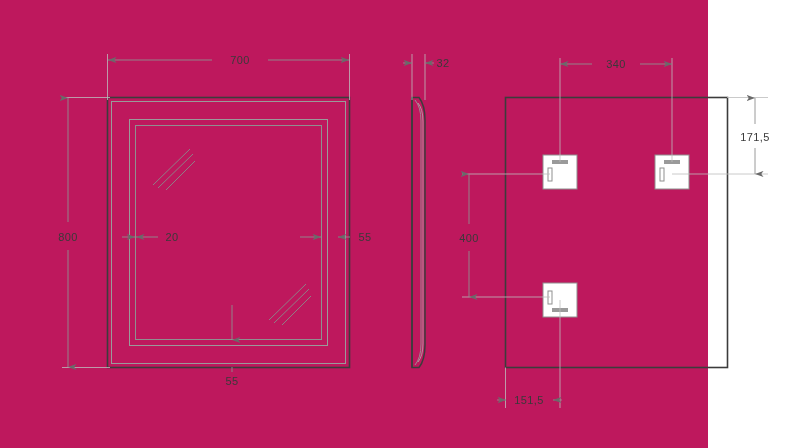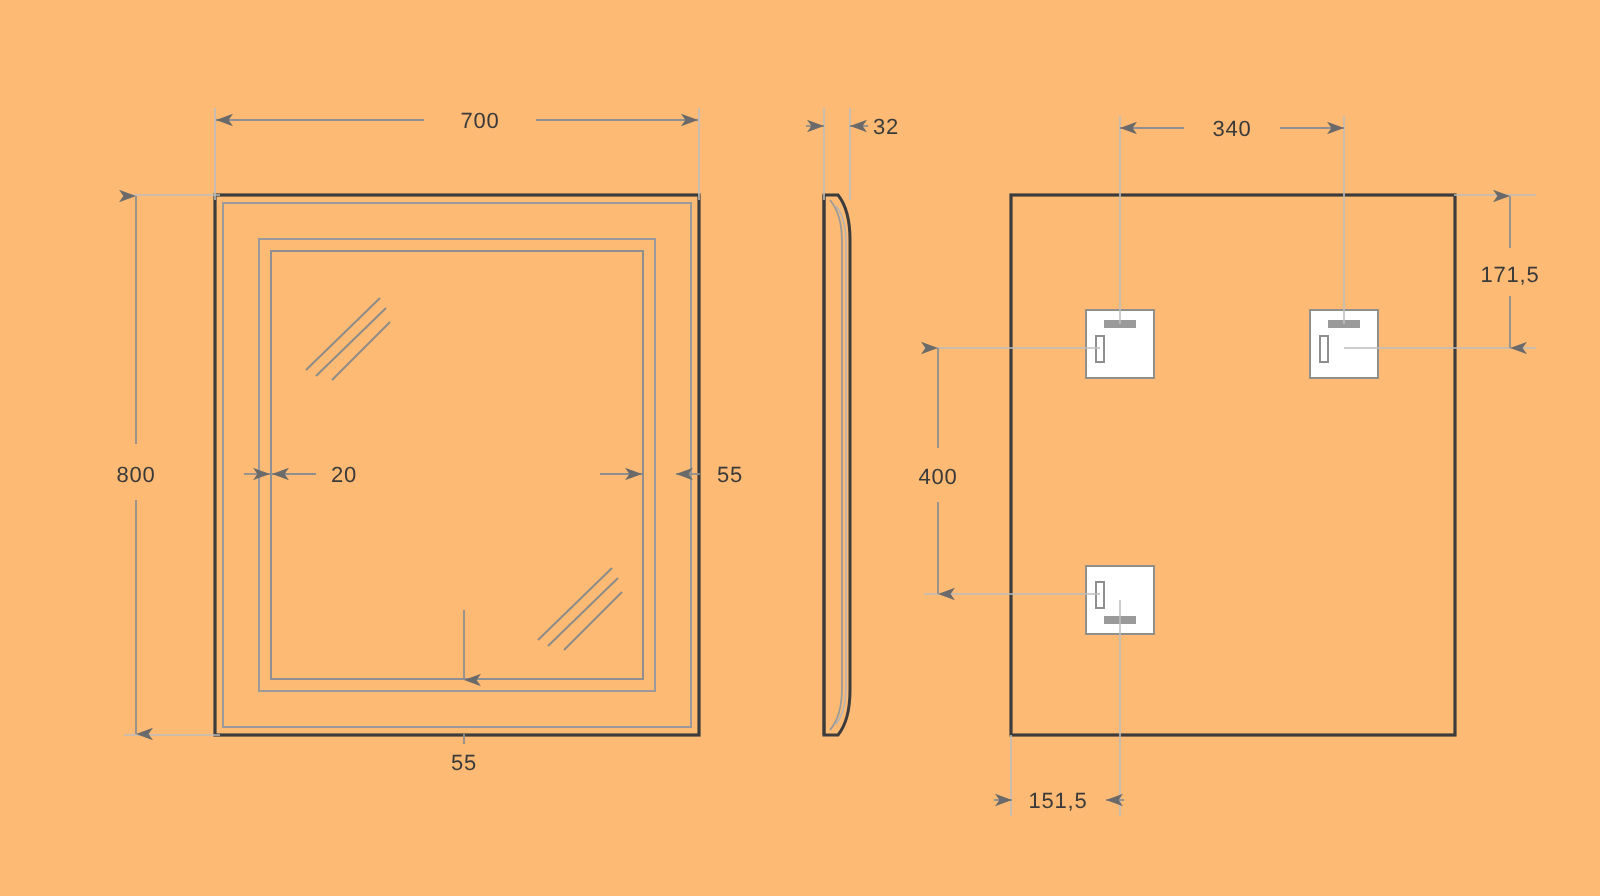--- a/index.html
+++ b/index.html
@@ -9,23 +9,23 @@
     background: #ffffff;
   }
   body {
     width: 800px;
     height: 448px;
     overflow: hidden;
     font-family: "Liberation Sans", sans-serif;
   }
   #drawing-root {
     position: relative;
-    width: 800px;
+    width: 708px;
     height: 448px;
-    background: #fdba74;
+    background: #be185d;
   }
   svg#drawing-svg {
     display: block;
     width: 800px;
     height: 448px;
   }
   .dim-text {
     font-family: "Liberation Sans", sans-serif;
     font-size: 11px;
     fill: #3a3a3a;

